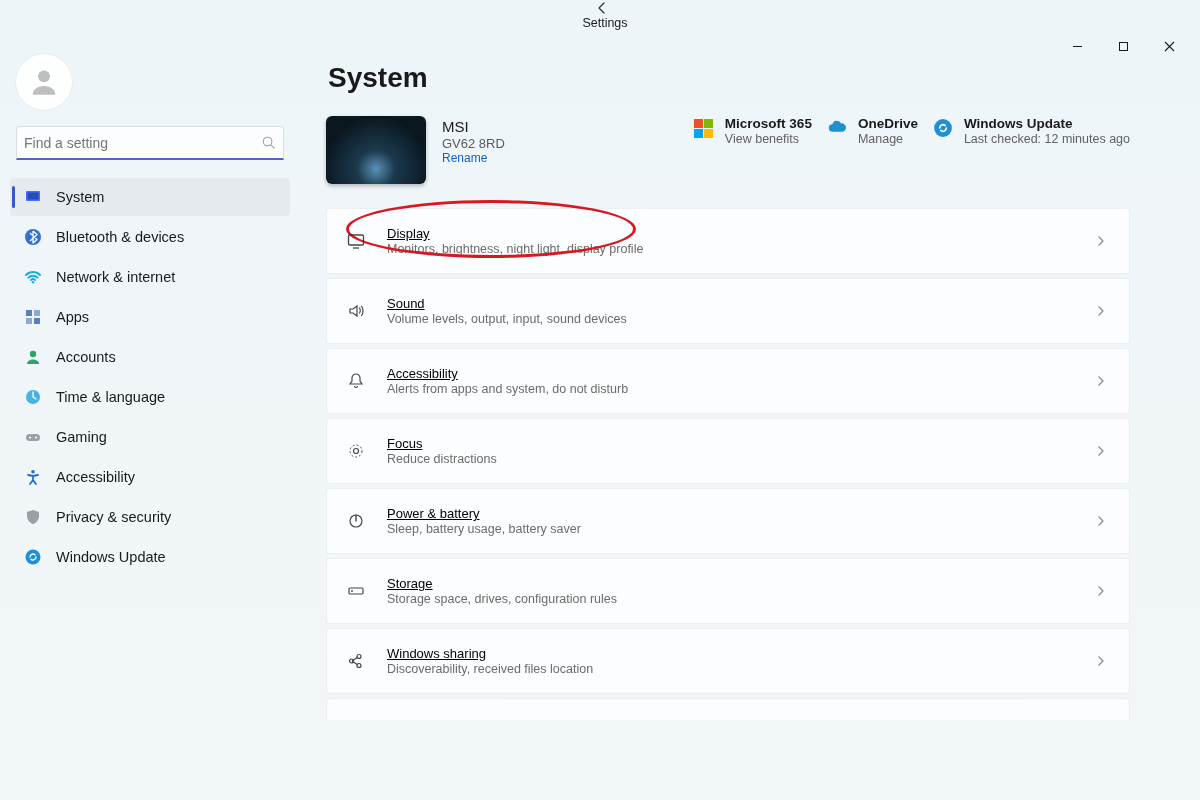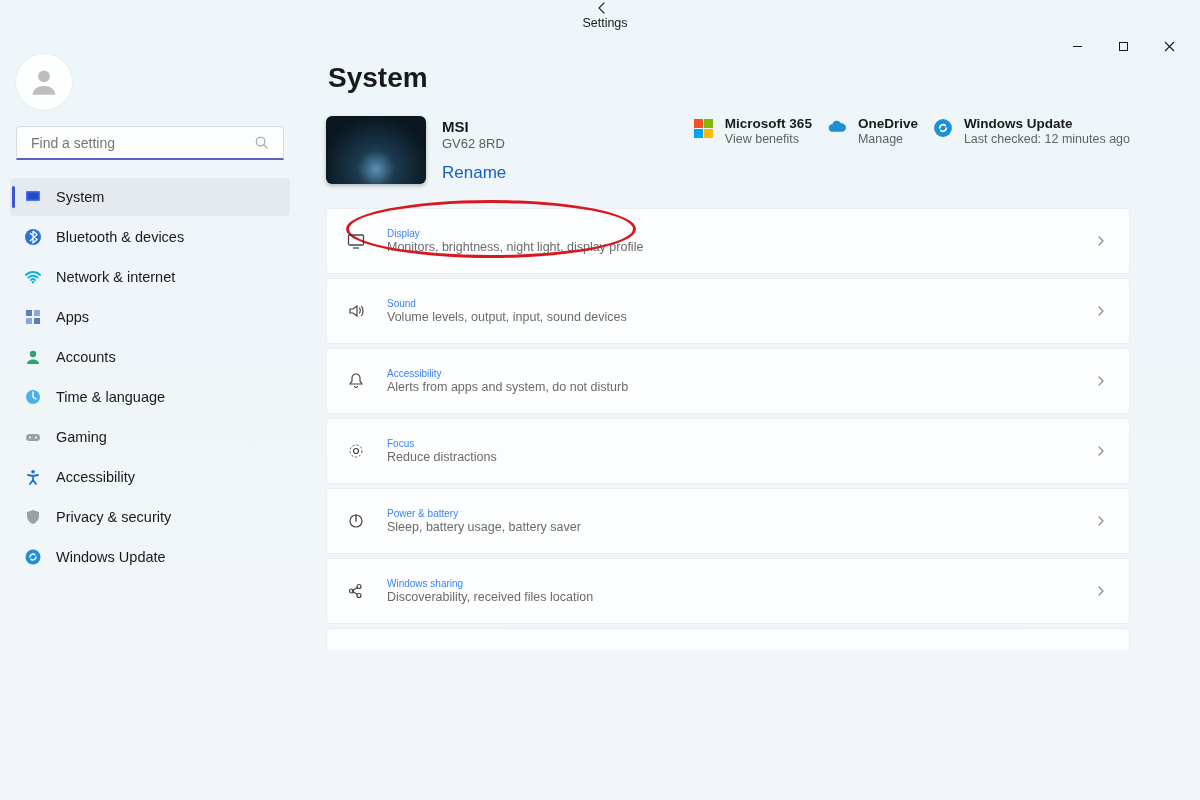--- a/index.html
+++ b/index.html
@@ -12,53 +12,53 @@
   .win-controls { margin-left:auto; display:flex; gap:0;}
   .win-btn { width:46px; height:32px; display:flex; align-items:center; justify-content:center; cursor:pointer;}
 
   .layout { display:flex; height: calc(800px - 42px); }
 
   
   .sidebar { width: 300px; padding: 8px 10px 0 10px; display:flex; flex-direction:column; }
   .profile-row { display:flex; align-items:center; gap:12px; padding:4px 6px 14px 6px;}
   .avatar { width:56px; height:56px; border-radius:50%; background:#fdfefe; display:flex; align-items:center; justify-content:center; box-shadow: 0 0 0 1px rgba(0,0,0,0.03);}
   .avatar svg{opacity:.55;}
-  .search-box { margin: 2px 6px 18px 6px; height:34px; background:#fbfdfe; border:1px solid #d7dde0; border-bottom:2px solid #5b5fc7; border-radius:4px 4px 0 0; display:flex; align-items:center; padding:0 14px;}
+  .search-box { margin: 2px 6px 18px 6px; height:34px; background:#fbfdfe; border:1px solid #d7dde0; border-bottom:2px solid #5b5fc7; border-radius:4px 4px 0 0; display:flex; align-items:center; padding:0 7px;}
   .search-box input{ flex:1; border:none; outline:none; background:transparent; font-size:14px; color:#1a1a1a;}
   .search-box input::placeholder{color:#767676;}
   .search-icon{opacity:.55;}
 
   .nav { display:flex; flex-direction:column; gap:2px;}
   .nav-item { display:flex; align-items:center; gap:14px; height:38px; padding:0 10px 0 14px; border-radius:4px; cursor:pointer; font-size:14.5px; position:relative;}
   .nav-item.active{background:rgba(0,0,0,0.045);}
   .nav-item.active::before{content:""; position:absolute; left:2px; top:8px; bottom:8px; width:3px; border-radius:2px; background:#3b57ce;}
   .nav-icon{width:18px; height:18px; display:flex; align-items:center; justify-content:center;}
 
   
   .main { flex:1; padding: 20px 70px 0 26px; overflow-y:auto;}
   .page-title{ font-size:28px; font-weight:600; margin-bottom:22px; margin-left:2px;}
 
   .device-row{ display:flex; align-items:flex-start; gap:16px; margin-bottom:24px;}
   .device-img{ width:100px; height:68px; border-radius:6px; background: radial-gradient(circle at 50% 78%, #5b92b8 0%, #1b3a4e 26%, #0a1720 72%); box-shadow:0 2px 4px rgba(0,0,0,0.25);}
   .device-meta{ padding-top:2px;}
-  .device-name{ font-size:15px; font-weight:700;}
+  .device-name{ font-size:15px; font-weight:400;}
   .device-model{ font-size:13px; color:#5a5a5a; margin-top:1px;}
-  .rename-link{ font-size:17px; color:#1461c8; margin-top:12px; cursor:pointer;}
+  .rename-link{ font-size:12px; color:#1461c8; margin-top:0; cursor:pointer;}
 
   .status-cards{ margin-left:auto; display:flex; gap:14px; align-items:flex-start;}
   .status-card{ display:flex; gap:10px; align-items:flex-start; cursor:pointer;}
   .status-icon{ width:22px; height:22px; display:flex; align-items:center; justify-content:center; margin-top:1px;}
   .status-title{ font-size:13.5px; font-weight:600;}
   .status-sub{ font-size:12.5px; color:#616161; margin-top:1px;}
 
   .settings-list{ display:flex; flex-direction:column; gap:4px; position:relative;}
   .setting-row{ background:#fcfdfe; border:1px solid rgba(0,0,0,0.06); border-radius:4px; height:66px; display:flex; align-items:center; padding:0 22px 0 18px; cursor:pointer; gap:20px;}
   .setting-icon{ width:22px; height:22px; display:flex; align-items:center; justify-content:center; color:#333; opacity:.9;}
   .setting-text{ flex:1;}
-  .setting-title{ font-size:10px; color:#3b82f6;}
+  .setting-title{ font-size:13px; color:#000000;text-decoration:underline;}
   .setting-desc{ font-size:12.5px; color:#6b6b6b; margin-top:1px;}
   .chevron{ opacity:.55;}
 
   
   .red-oval{ position:absolute; border:3px solid #d81820; border-radius:50%; pointer-events:none; width:290px; height:58px; left:20px; top:-8px;}
 
   .ms365-logo{display:grid;grid-template-columns:9px 9px;grid-template-rows:9px 9px;gap:1px;}
   .ms365-logo span:nth-child(1){background:#f25022;}
   .ms365-logo span:nth-child(2){background:#7fba00;}
   .ms365-logo span:nth-child(3){background:#00a4ef;}
@@ -339,20 +339,35 @@
           </div>
         <div class="setting-text">
           <div class="setting-title">Power &amp; battery</div>
           <div class="setting-desc">Sleep, battery usage, battery saver</div>
         </div>
         <svg class="chevron" width="12" height="12" viewBox="0 0 12 12">
             <path d="M4 2l4 4-4 4" fill="none" stroke="#333" stroke-width="1.3" stroke-linecap="round" stroke-linejoin="round"></path>
           </svg>
       </div>
 
+      <div class="setting-row">
+        <div class="setting-icon">
+            <svg width="20" height="20" viewBox="0 0 20 20">
+              <rect x="3" y="7" width="14" height="6" rx="1.2" fill="none" stroke="#333" stroke-width="1.2"></rect>
+              <circle cx="6" cy="10" r="0.9" fill="#333"></circle>
+            </svg>
+          </div>
+        <div class="setting-text">
+          <div class="setting-title">Storage</div>
+          <div class="setting-desc">Storage space, drives, configuration rules</div>
+        </div>
+        <svg class="chevron" width="12" height="12" viewBox="0 0 12 12">
+            <path d="M4 2l4 4-4 4" fill="none" stroke="#333" stroke-width="1.3" stroke-linecap="round" stroke-linejoin="round"></path>
+          </svg>
+      </div>
 
       <div class="setting-row">
         <div class="setting-icon">
             <svg width="20" height="20" viewBox="0 0 20 20">
               <path d="M6 10l6-4m-6 4l6 4" stroke="#333" stroke-width="1.2" fill="none"></path>
               <circle cx="5.5" cy="10" r="2" fill="none" stroke="#333" stroke-width="1.2"></circle>
               <circle cx="13" cy="5.5" r="2" fill="none" stroke="#333" stroke-width="1.2"></circle>
               <circle cx="13" cy="14.5" r="2" fill="none" stroke="#333" stroke-width="1.2"></circle>
             </svg>
           </div>

